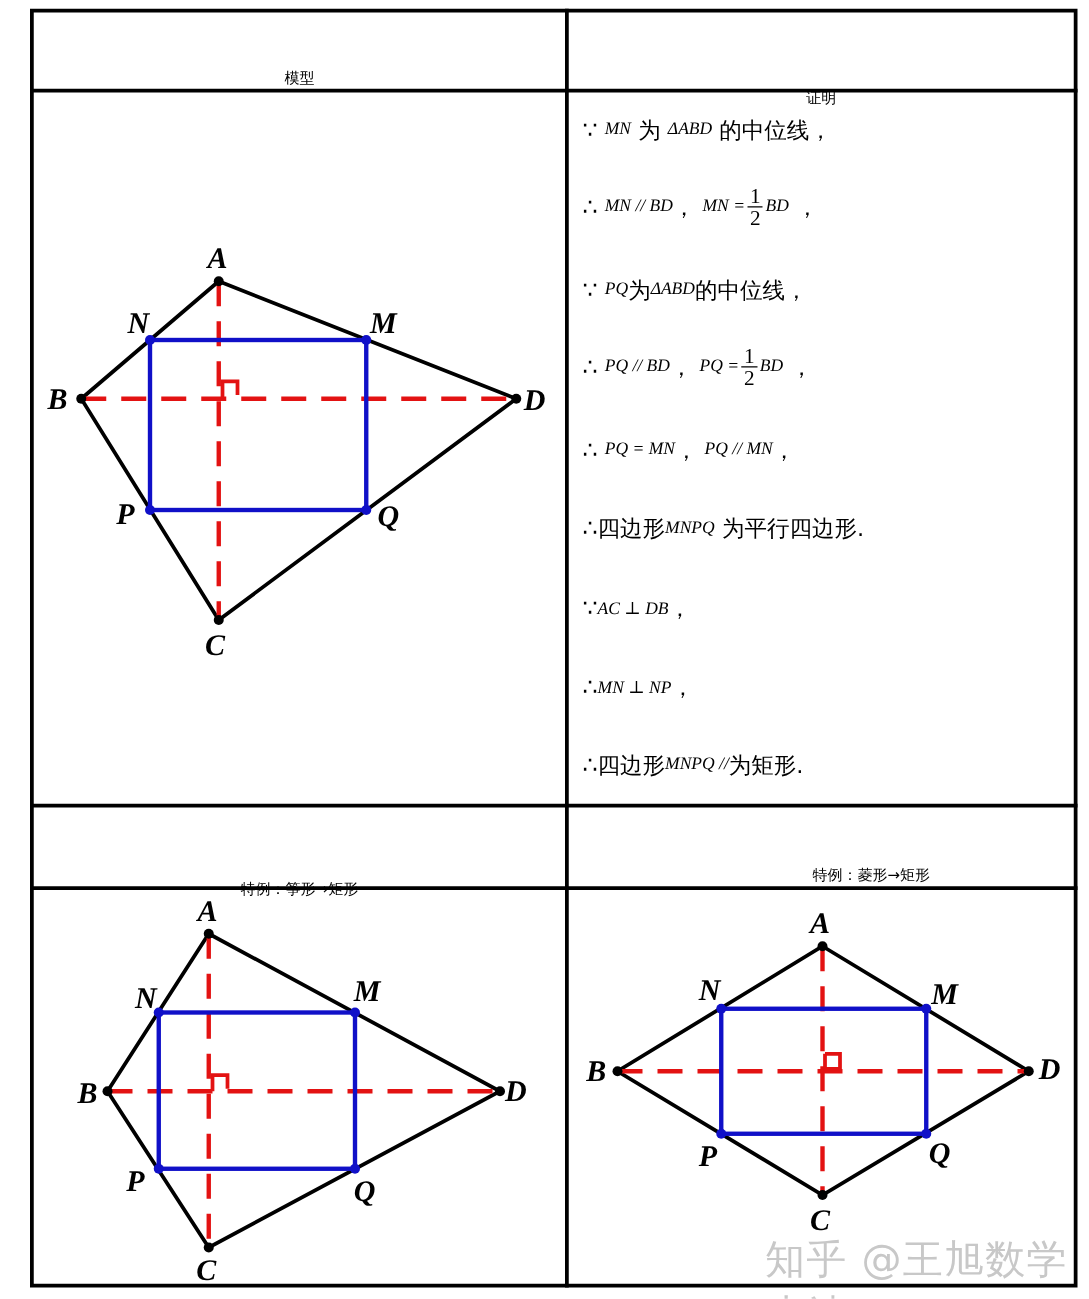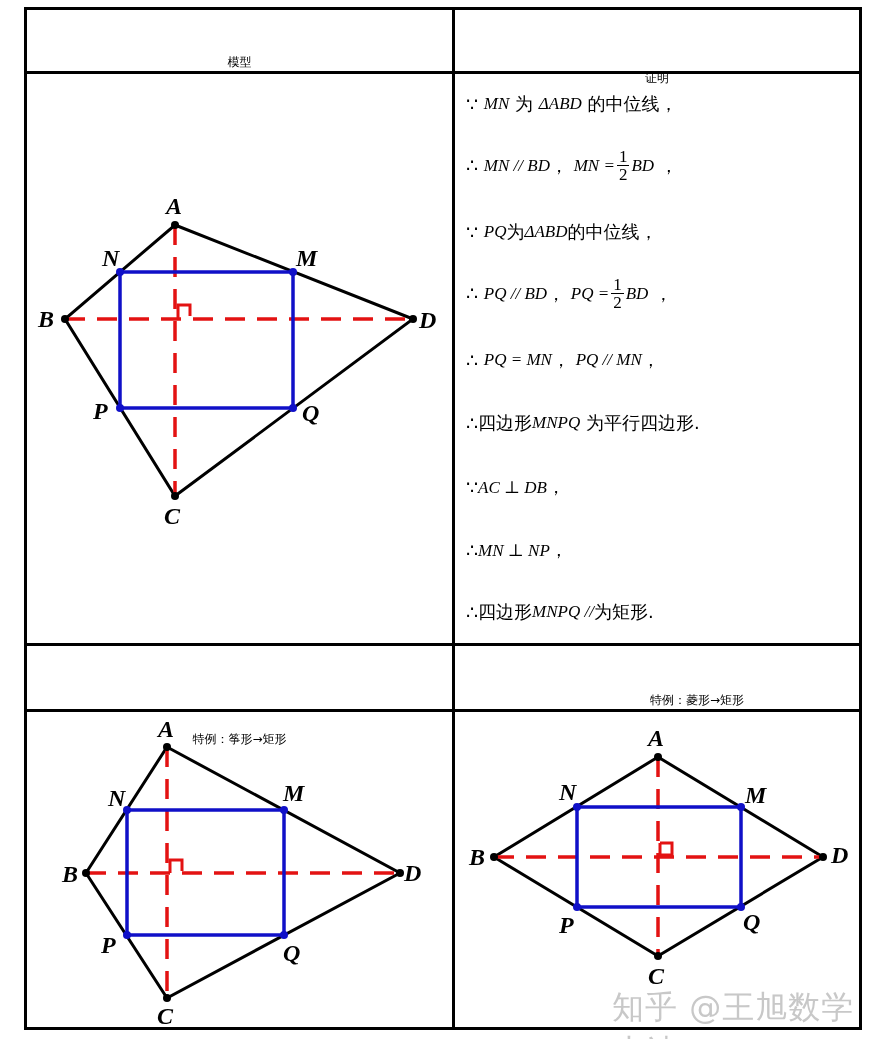--- a/index.html
+++ b/index.html
@@ -6,21 +6,21 @@
   body { width:871px; height:1039px; position:relative; overflow:hidden;
          font-family:"DejaVu Sans","Liberation Sans",sans-serif; color:#000; }
   .tbl { position:absolute; left:24px; top:7px; width:838px; height:1023px;
          border:3px solid #000; box-sizing:border-box; }
   .hline { position:absolute; background:#000; height:3px; }
   .vline { position:absolute; background:#000; width:3px; }
   .cell-head { position:absolute; display:flex; align-items:flex-end; justify-content:center;
                font-size:12px; }
   .proof { position:absolute; left:466px; top:80px; width:390px; }
   .line { position:absolute; left:0; font-size:18px; white-space:nowrap; display:flex; align-items:center; }
-  .m { font-family:"Liberation Serif","DejaVu Serif",serif; font-style:italic; font-size:17px; }
+  .m { font-family:"Liberation Serif","DejaVu Serif",serif; font-style:italic; font-size:14px; }
   .sym { font-family:"Liberation Serif","DejaVu Serif",serif; font-size:19px; }
   .frac { display:inline-flex; flex-direction:column; align-items:center; margin:0 2px;
           font-family:"Liberation Serif","DejaVu Serif",serif; font-size:17px; line-height:17px; vertical-align:middle; }
   .frac .num { border-bottom:1.3px solid #000; padding:0 2px; }
   svg { position:absolute; left:0; top:0; }
   .lbl { font-family:"Liberation Serif","DejaVu Serif",serif; font-style:italic; font-weight:bold; font-size:24px; }
   .wm { position:absolute; left:612px; top:986px; font-size:32px; color:#c8c8c8; letter-spacing:1px; }
 </style>
 </head>
 <body>
@@ -32,21 +32,21 @@
 <div class="hline" style="left:24px;top:709px;width:838px;"></div>
 
 <div class="vline" style="left:452px;top:7px;height:1023px;"></div>
 
 <div class="cell-head" style="left:27px;top:10px;width:425px;height:61px;">
   <span>模型</span>
 </div>
 <div class="cell-head" style="left:455px;top:10px;width:404px;height:61px;margin-top:16px;">
   <span>证明</span>
 </div>
-<div class="cell-head" style="left:27px;top:666px;width:425px;height:82px;">
+<div class="cell-head" style="left:27px;top:638px;width:425px;height:82px;">
   <span>特例：筝形→矩形</span>
 </div>
 <div class="cell-head" style="left:455px;top:646px;width:444px;height:63px;margin-left:20px;">
   <span>特例：菱形→矩形</span>
 </div>
 
 <div class="proof">
   <div class="line" style="top:12px;">
     <span class="sym">∵</span>&nbsp;
     <span class="m">MN</span>&nbsp;

